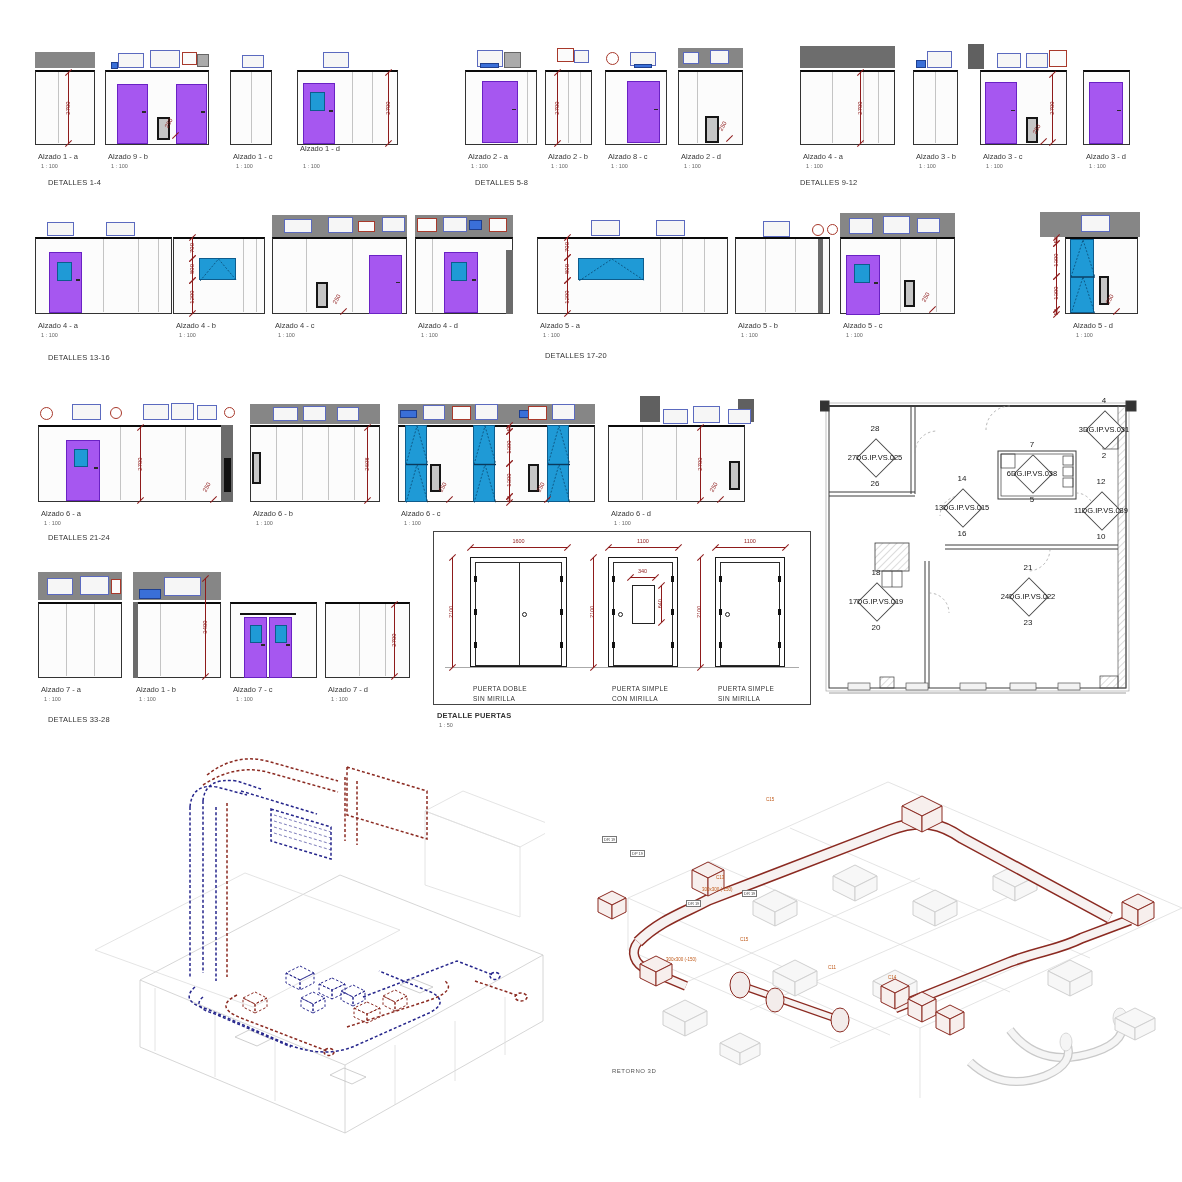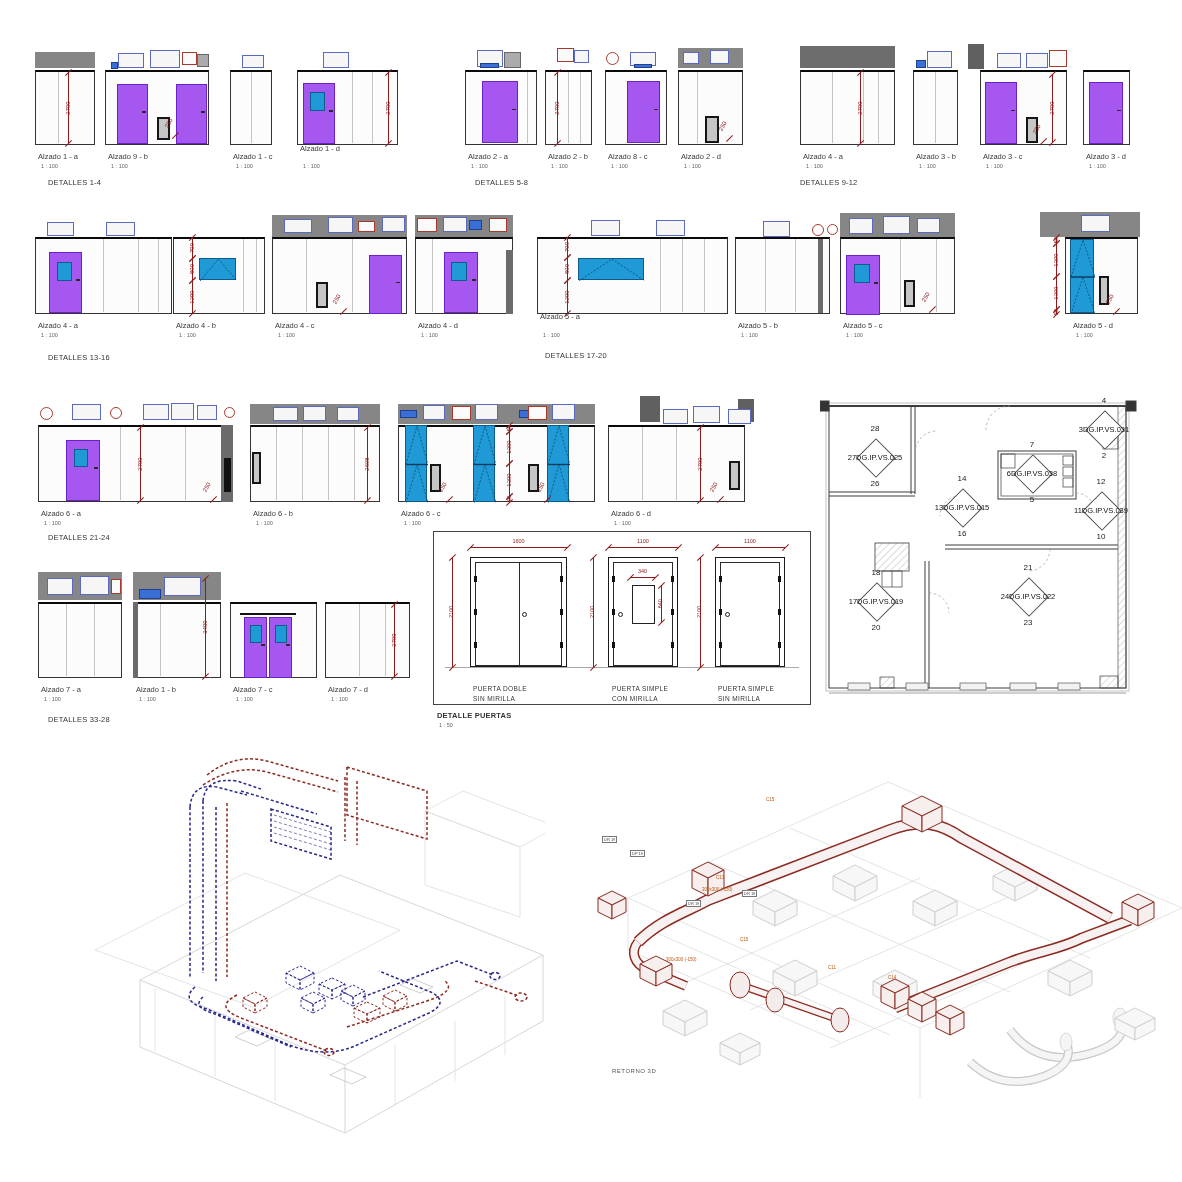--- a/index.html
+++ b/index.html
@@ -245,21 +245,21 @@
       <div class="abs diml" style="left: 563px; top: 257px; width: 9px; height: 1px; transform: rotate(-45deg);"></div>
       <div class="abs dimt" style="left: 543px; top: 244px; width: 48px; text-align: center; transform: rotate(-90deg);">700</div>
       <div class="abs diml" style="left: 567px; top: 257px; width: 1px; height: 23px;"></div>
       <div class="abs diml" style="left: 563px; top: 257px; width: 9px; height: 1px; transform: rotate(-45deg);"></div>
       <div class="abs diml" style="left: 563px; top: 280px; width: 9px; height: 1px; transform: rotate(-45deg);"></div>
       <div class="abs dimt" style="left: 543px; top: 265.5px; width: 48px; text-align: center; transform: rotate(-90deg);">800</div>
       <div class="abs diml" style="left: 567px; top: 280px; width: 1px; height: 33px;"></div>
       <div class="abs diml" style="left: 563px; top: 280px; width: 9px; height: 1px; transform: rotate(-45deg);"></div>
       <div class="abs diml" style="left: 563px; top: 313px; width: 9px; height: 1px; transform: rotate(-45deg);"></div>
       <div class="abs dimt" style="left: 543px; top: 293.5px; width: 48px; text-align: center; transform: rotate(-90deg);">1200</div>
-      <div class="abs lbl" style="left: 540px; top: 312px;">Alzado 5 - a</div>
+      <div class="abs lbl" style="left: 540px; top: 321px;">Alzado 5 - a</div>
       <div class="abs scl" style="left: 543px; top: 332px;">1 : 100</div>
       <div class="abs eqw" style="left: 763px; top: 221px; width: 27px; height: 16px;"></div>
       <div class="abs eqc" style="left: 812px; top: 224px; width: 12px; height: 12px;"></div>
       <div class="abs eqc" style="left: 827px; top: 224px; width: 11px; height: 11px;"></div>
       <div class="abs wall" style="left: 735px; top: 237px; width: 95px; height: 77px;"></div>
       <div class="abs mull" style="left: 765px; top: 239px; width: 1px; height: 73px;"></div>
       <div class="abs mull" style="left: 795px; top: 239px; width: 1px; height: 73px;"></div>
       <div class="abs strip" style="left: 818px; top: 239px; width: 5px; height: 74px;"></div>
       <div class="abs lbl" style="left: 738px; top: 321px;">Alzado 5 - b</div>
       <div class="abs scl" style="left: 741px; top: 332px;">1 : 100</div>

